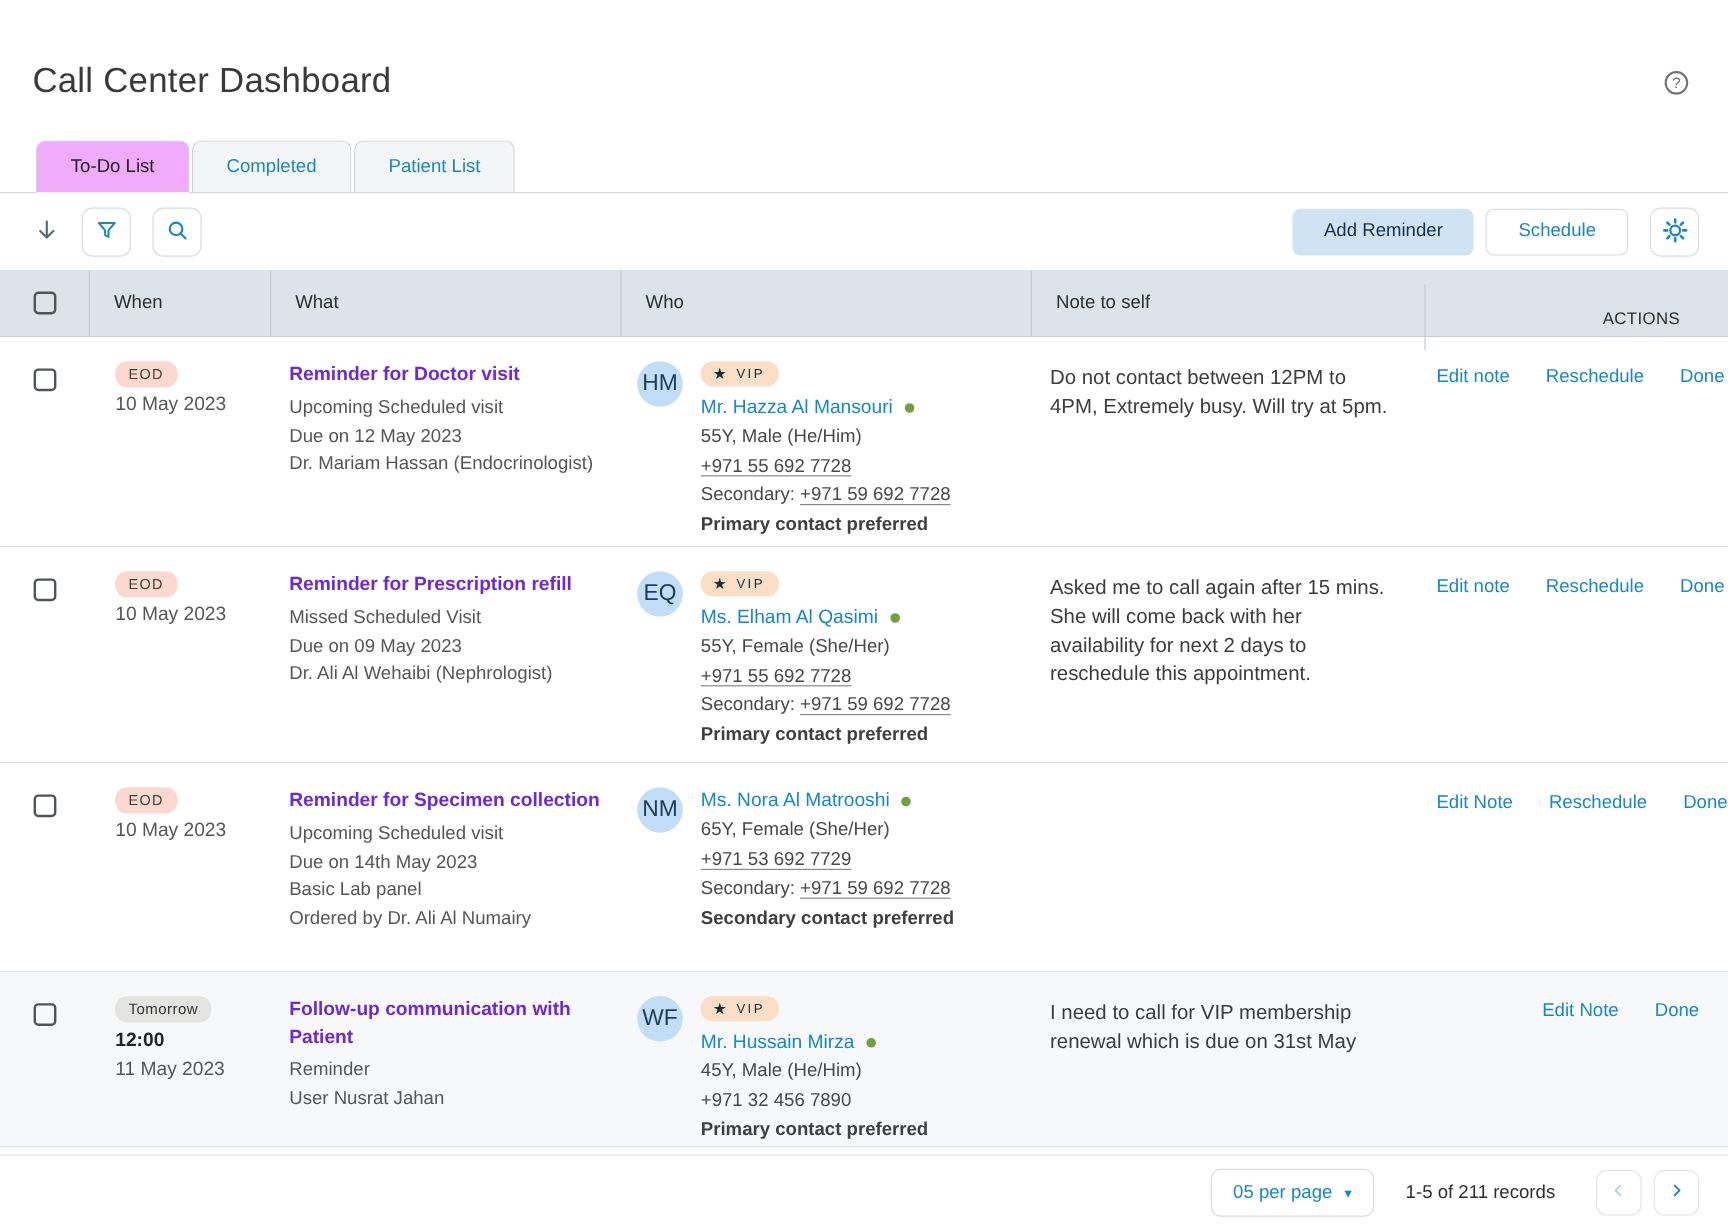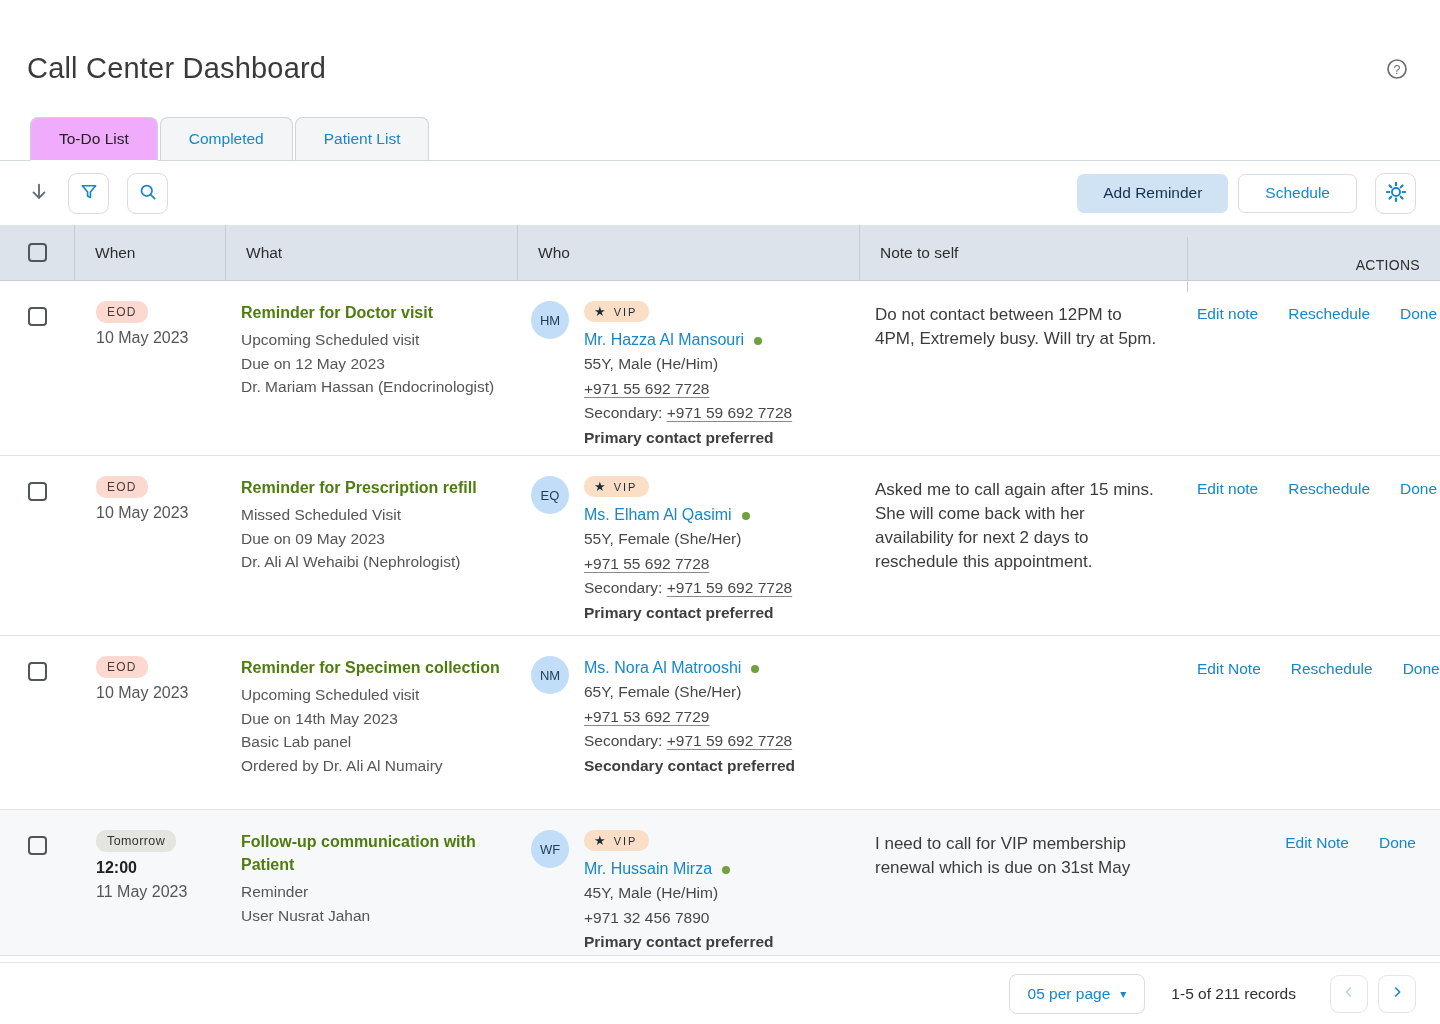--- a/index.html
+++ b/index.html
@@ -33,42 +33,42 @@
   .btn { height:39px; border-radius:7px; font-size:15.5px; cursor:pointer; font-family:inherit; }
   .btn-primary { background:#cfe3f5; border:none; color:#14314c; padding:0 26px; }
   .btn-secondary { background:#fff; border:1px solid #d8dde2; color:#1787c9; padding:0 26px; margin-left:-8px; }
 
   
   .grid-cols { display:grid; grid-template-columns:74px 151px 292px 342px 328px 1fr; }
   .thead { background:#dce3ea; height:56px; align-items:center; font-size:15.5px; color:#2e2e2e; border-bottom:1px solid #c9cfd5; }
   .thead .th { padding-left:20px; }
   .thead .th.sep { border-left:1px solid #c5cbd2; height:100%; display:flex; align-items:center; }
   .thead .th-check { display:flex; justify-content:center; padding-left:0; }
-  .thead .th-actions { justify-content:flex-end; padding-right:20px; font-size:14px; letter-spacing:.3px;margin-top:24px; }
+  .thead .th-actions { justify-content:flex-end; padding-right:40px; font-size:14px; letter-spacing:.3px;margin-top:24px; }
 
   .trow { border-bottom:1px solid #dfe3e7; background:#fff; }
   .trow.muted { background:#f7f8f9; }
   .r1 { min-height:175px; } .r2 { min-height:180px; } .r3 { min-height:174px; } .r4 { min-height:142px; }
 
   .cell-check { display:flex; justify-content:center; padding-top:26px; }
   .checkbox { width:19px; height:19px; border:2px solid #50555a; border-radius:4px; background:transparent; cursor:pointer; }
 
   .cell-when { padding:20px 10px 0 22px; }
   .badge { display:inline-block; font-size:12px; letter-spacing:1.2px; padding:4px 11px; border-radius:10px; color:#4d3c36; }
   .badge.pink { background:#fbd9d1; }
   .badge.gray { background:#e4e4e0; color:#333; letter-spacing:.4px; font-size:12.5px; }
   .when-time { font-weight:bold; color:#222; font-size:16px; margin-top:7px; }
   .when-date { color:#565656; font-size:16px; margin-top:6px; }
 
   .cell-what { padding:20px 16px 0 16px; font-size:15.5px; }
-  .what-title { font-weight:bold; color:#4d7c0f; font-size:16px; line-height:23px; margin-bottom:4px; }
+  .what-title { font-weight:bold; color:#6d28d9; font-size:16px; line-height:23px; margin-bottom:4px; }
   .what-line { color:#565656; line-height:23.5px; }
 
   .cell-who { padding:20px 10px 0 14px; display:flex; gap:15px; font-size:15.5px; }
-  .avatar { width:38px; height:38px; border-radius:50%; background:#c1ddf8; color:#1d3c59; display:flex; align-items:center; justify-content:center; font-size:13px; flex-shrink:0; }
+  .avatar { width:38px; height:38px; border-radius:50%; background:#c1ddf8; color:#1d3c59; display:flex; align-items:center; justify-content:center; font-size:19px; flex-shrink:0; }
   .vip-pill { display:inline-flex; align-items:center; gap:8px; background:#fadfc6; border-radius:10px; padding:3px 12px 3px 10px; margin-bottom:6px; }
   .vip-star { font-size:13px; color:#1c2b3a; }
   .vip-text { font-size:11px; letter-spacing:2px; color:#1c2b3a; }
   .who-name { color:#1787c9; font-size:16px; cursor:pointer; line-height:24px; }
   .dot { display:inline-block; width:8px; height:8px; border-radius:50%; background:#71a13e; margin-left:10px; }
   .who-line { color:#484848; line-height:24.5px; }
   .phone { color:#484848; cursor:pointer; }
   .u { text-decoration:underline; text-decoration-color:#8a8a8a; text-underline-offset:3px; }
   .who-pref { font-weight:bold; color:#3f3f3f; line-height:24.5px; }
 

